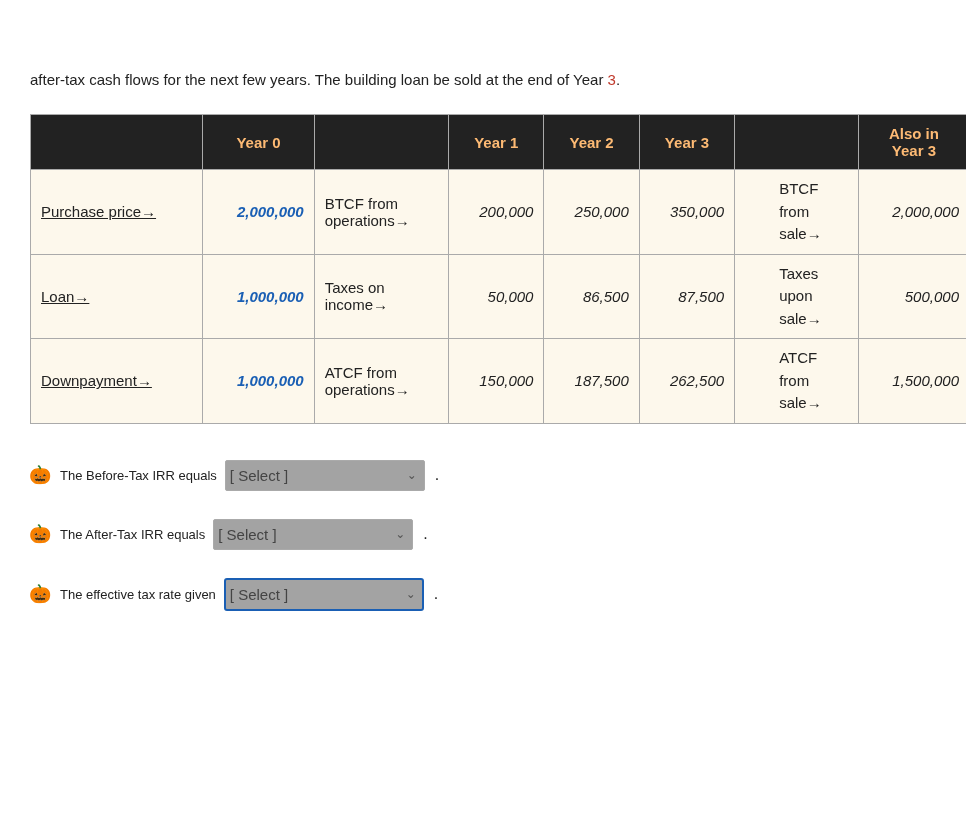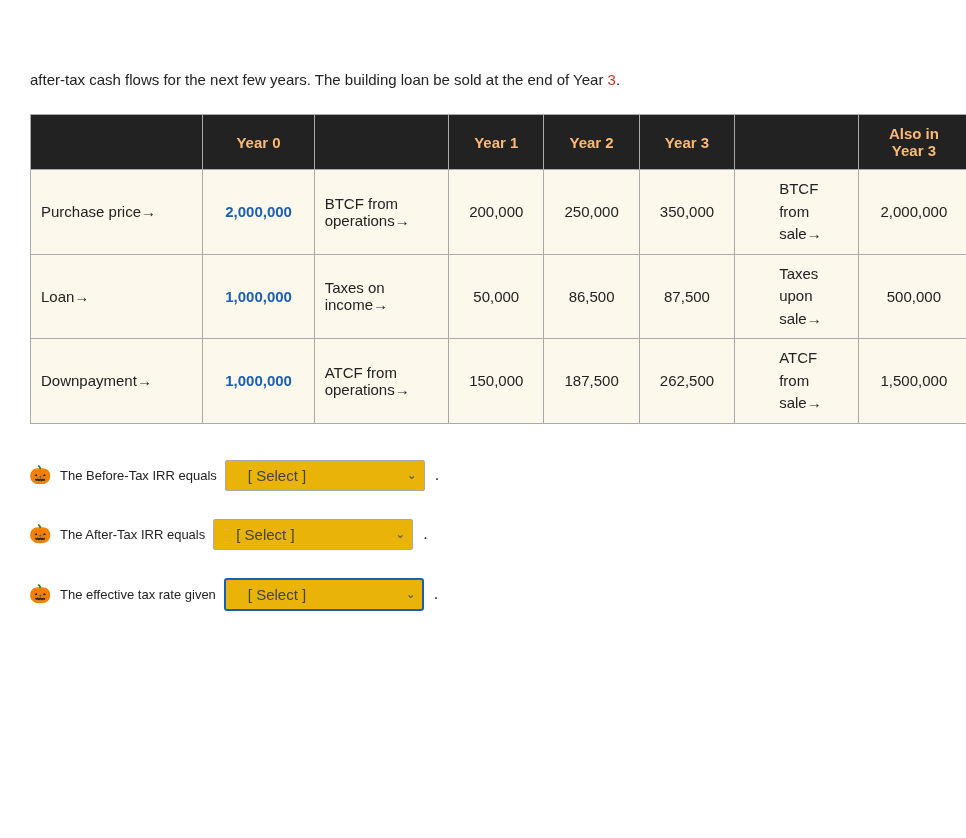--- a/index.html
+++ b/index.html
@@ -56,30 +56,32 @@
     }
 
     .data-row td {
       background: #fdf8ec;
       font-size: 15px;
     }
 
     .label-cell {
       font-weight: normal;
       white-space: nowrap;
+      text-decoration: underline;
     }
 
     .blue-value {
       color: #1a5fb4;
       font-weight: bold;
     }
 
     .num-cell {
-      text-align: center;
-      white-space: nowrap;
+      text-align: right;
+      white-space: nowrap;
+      font-style: italic;
     }
 
     .desc-cell {
       white-space: nowrap;
       font-size: 14px;
     }
 
     .side-label-cell {
       font-size: 13px;
       line-height: 1.5;
@@ -116,25 +118,25 @@
 
     .select-wrapper {
       position: relative;
       display: inline-flex;
       align-items: center;
     }
 
     .select-wrapper select {
       appearance: none;
       -webkit-appearance: none;
-      padding: 6px 30px 6px 22px;
+      padding: 6px 30px 6px 4px;
       font-size: 15px;
       border: 1px solid #aaa;
       border-radius: 2px;
-      background: #eab308;
+      background: #a3a3a3;
       cursor: pointer;
       min-width: 200px;
       color: #444;
     }
 
     .select-wrapper.active-select select {
       border: 2px solid #1a5fb4;
       border-radius: 3px;
     }
 

